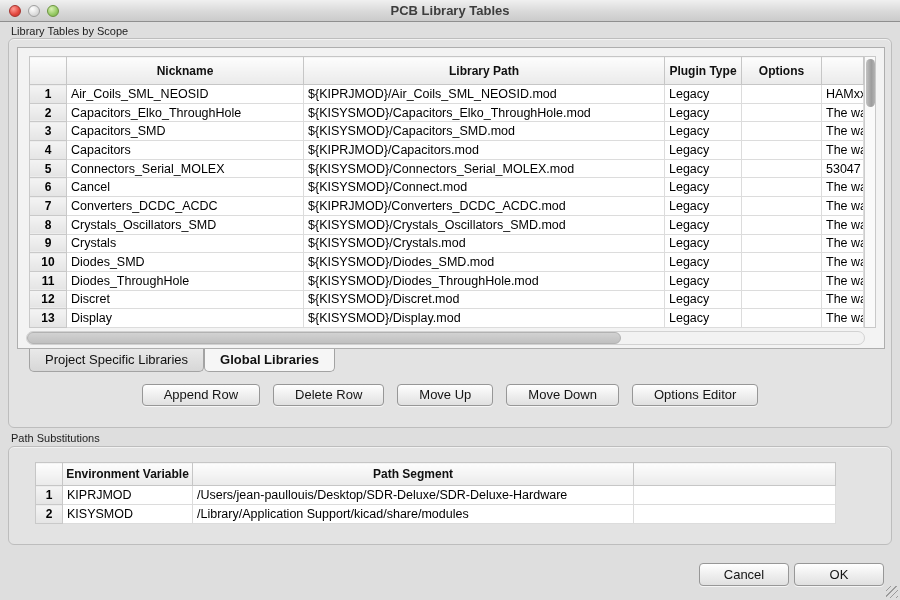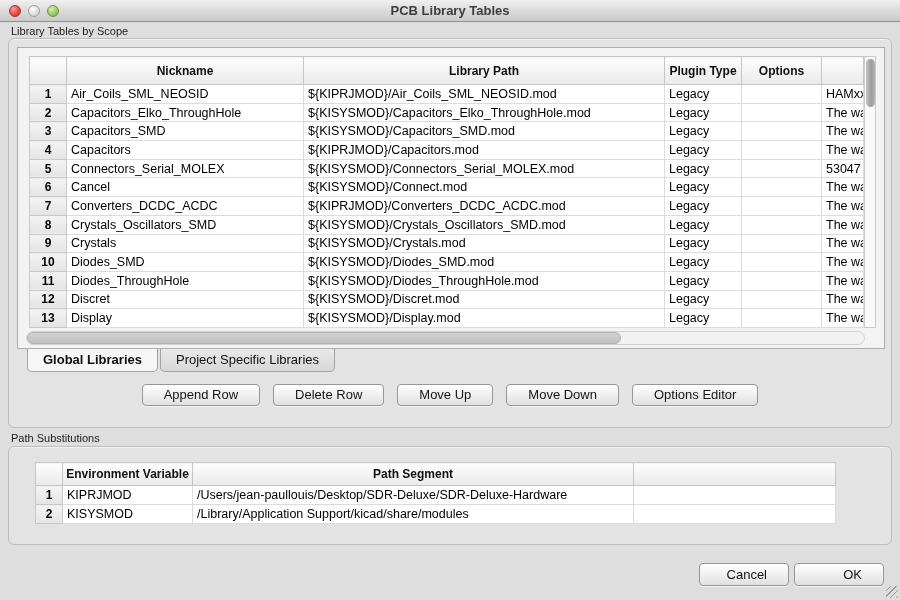--- a/index.html
+++ b/index.html
@@ -55,21 +55,21 @@
   
   .tabs { position:absolute; left:18px; top:310px; display:flex; }
   .tab { height:23px; line-height:22px; padding:0 15px; font-size:13px; color:#111;
     border:1px solid #a3a3a3; border-top:none; border-radius:0 0 5px 5px; }
   .tab.active { background:#f6f6f6; font-weight:700; position:relative; z-index:2; }
   .tab.inactive { background:linear-gradient(#e9e9e9,#d7d7d7); margin-left:2px; z-index:1; }
 
   
   .mac-btn { display:inline-block; height:22px; line-height:20px; padding:0 21px; font-size:13px; color:#141414;
     background:linear-gradient(#ffffff,#efefef 50%,#e0e0e0); border:1px solid #979797; border-radius:4px;
-    box-shadow:0 1px 0 rgba(255,255,255,.7); text-align:right;
+    box-shadow:0 1px 0 rgba(255,255,255,.7); text-align:center;
     font-family:"Liberation Sans","DejaVu Sans",sans-serif; }
   .btnrow { position:absolute; left:0; top:384px; width:900px; display:flex; justify-content:center; gap:13px; }
 
   
   #path-tablewrap { position:absolute; left:26px; top:15px; }
   #path-grid { width:800px;padding-left:45px; }
   #path-grid th { height:23px; }
   #path-grid td { height:19px; }
   #path-grid td.col-filler { border-left:1px solid #dcdcdc; }
 
@@ -226,22 +226,22 @@
         <div class="vscroll">
           <div class="vthumb"></div>
         </div>
       </div>
       <div class="hscroll">
         <div class="hthumb"></div>
       </div>
     </div>
 
     <div class="tabs">
+      <div class="tab inactive">Project Specific Libraries</div>
       <div class="tab active">Global Libraries</div>
-      <div class="tab inactive">Project Specific Libraries</div>
     </div>
   </div>
 
   <div class="btnrow">
     <span class="mac-btn">Append Row</span>
     <span class="mac-btn">Delete Row</span>
     <span class="mac-btn">Move Up</span>
     <span class="mac-btn">Move Down</span>
     <span class="mac-btn">Options Editor</span>
   </div>

